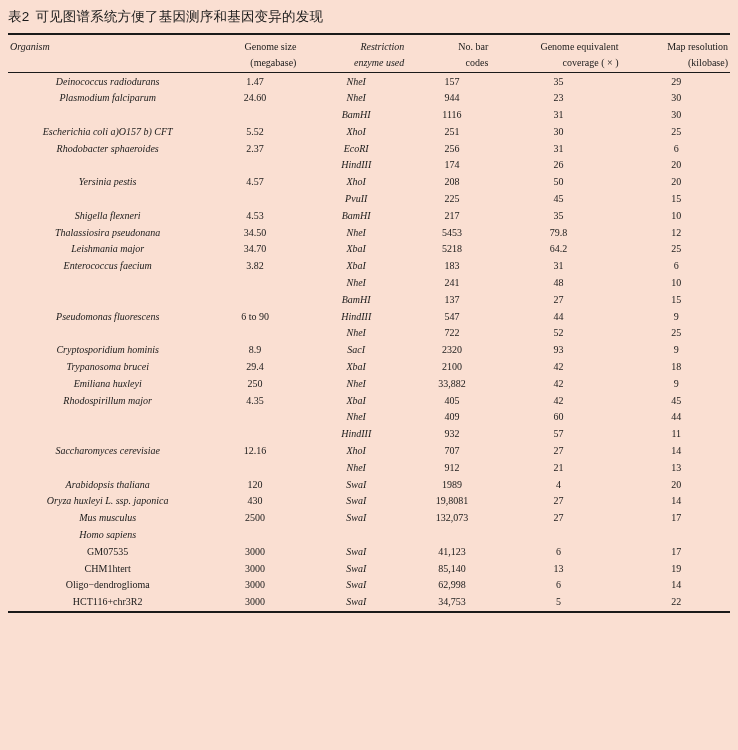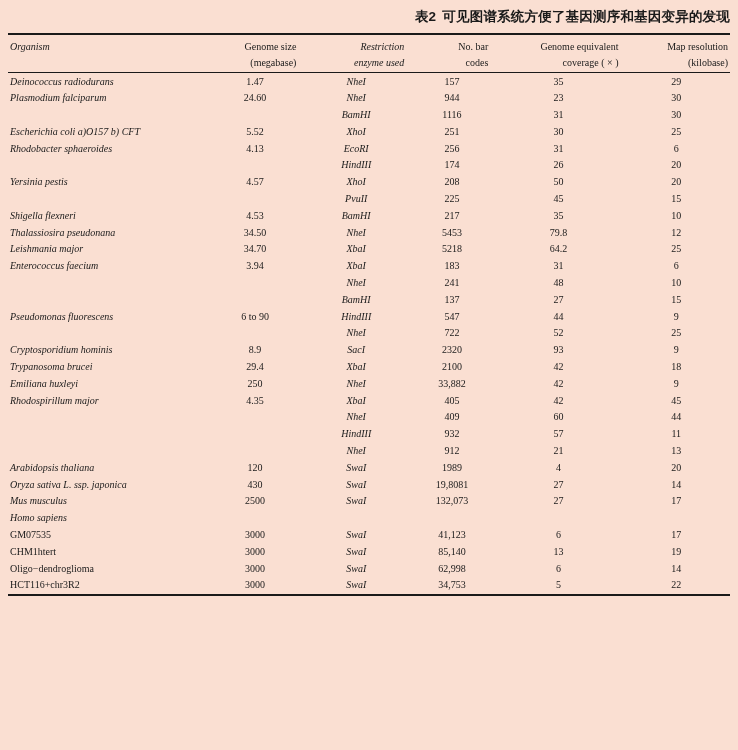--- a/index.html
+++ b/index.html
@@ -15,23 +15,23 @@
     overflow: hidden;
   }
   .page {
     position: relative;
     width: 738px;
     height: 750px;
     box-sizing: border-box;
     padding: 0 8px;
   }
   .caption {
-    text-align: right;
+    text-align: left;
     font-size: 13.5px;
-    font-weight: bold;
+    font-weight: normal;
     font-family: "Liberation Sans", sans-serif;
     padding: 8px 0 7px 0;
     letter-spacing: 0.2px;
   }
   .caption .cap-num { margin-right: 6px; }
   .rule-top {
     border-top: 2px solid #1a1a1a;
   }
   .rule-mid {
     border-top: 1px solid #1a1a1a;
@@ -54,21 +54,21 @@
     text-align: left;
     padding-left: 2px;
   }
   tbody td {
     padding: 1.5px 2px;
     line-height: 1.38;
     text-align: center;
     white-space: nowrap;
   }
   td.col-org {
-    text-align: left;
+    text-align: center;
     font-style: italic;
     width: 200px;
     padding-left: 2px;
   }
   td.col-org.upright { font-style: normal; }
   td.col-size { width: 96px; }
   td.col-enz { width: 108px; font-style: italic; }
   td.col-bar { width: 84px; }
   td.col-cov { width: 132px; }
   td.col-map { width: 110px; }
@@ -146,21 +146,21 @@
         <tr>
           <td class="col-org">Escherichia coli a)O157 b) CFT</td>
           <td class="col-size">5.52</td>
           <td class="col-enz">XhoI</td>
           <td class="col-bar">251</td>
           <td class="col-cov">30</td>
           <td class="col-map">25</td>
         </tr>
         <tr>
           <td class="col-org">Rhodobacter sphaeroides</td>
-          <td class="col-size">4.13</td>
+          <td class="col-size">2.37</td>
           <td class="col-enz">EcoRI</td>
           <td class="col-bar">256</td>
           <td class="col-cov">31</td>
           <td class="col-map">6</td>
         </tr>
         <tr>
           <td class="col-org"></td>
           <td class="col-size"></td>
           <td class="col-enz">HindIII</td>
           <td class="col-bar">174</td>
@@ -202,21 +202,21 @@
         <tr>
           <td class="col-org">Leishmania major</td>
           <td class="col-size">34.70</td>
           <td class="col-enz">XbaI</td>
           <td class="col-bar">5218</td>
           <td class="col-cov">64.2</td>
           <td class="col-map">25</td>
         </tr>
         <tr>
           <td class="col-org">Enterococcus faecium</td>
-          <td class="col-size">3.94</td>
+          <td class="col-size">3.82</td>
           <td class="col-enz">XbaI</td>
           <td class="col-bar">183</td>
           <td class="col-cov">31</td>
           <td class="col-map">6</td>
         </tr>
         <tr>
           <td class="col-org"></td>
           <td class="col-size"></td>
           <td class="col-enz">NheI</td>
           <td class="col-bar">241</td>
@@ -289,37 +289,45 @@
         </tr>
         <tr>
           <td class="col-org"></td>
           <td class="col-size"></td>
           <td class="col-enz">HindIII</td>
           <td class="col-bar">932</td>
           <td class="col-cov">57</td>
           <td class="col-map">11</td>
         </tr>
         <tr>
+          <td class="col-org">Saccharomyces cerevisiae</td>
+          <td class="col-size">12.16</td>
+          <td class="col-enz">XhoI</td>
+          <td class="col-bar">707</td>
+          <td class="col-cov">27</td>
+          <td class="col-map">14</td>
+        </tr>
+        <tr>
           <td class="col-org"></td>
           <td class="col-size"></td>
           <td class="col-enz">NheI</td>
           <td class="col-bar">912</td>
           <td class="col-cov">21</td>
           <td class="col-map">13</td>
         </tr>
         <tr>
           <td class="col-org">Arabidopsis thaliana</td>
           <td class="col-size">120</td>
           <td class="col-enz">SwaI</td>
           <td class="col-bar">1989</td>
           <td class="col-cov">4</td>
           <td class="col-map">20</td>
         </tr>
         <tr>
-          <td class="col-org">Oryza sativa L. ssp. japonica</td>
+          <td class="col-org">Oryza huxleyi L. ssp. japonica</td>
           <td class="col-size">430</td>
           <td class="col-enz">SwaI</td>
           <td class="col-bar">19,8081</td>
           <td class="col-cov">27</td>
           <td class="col-map">14</td>
         </tr>
         <tr>
           <td class="col-org">Mus musculus</td>
           <td class="col-size">2500</td>
           <td class="col-enz">SwaI</td>

